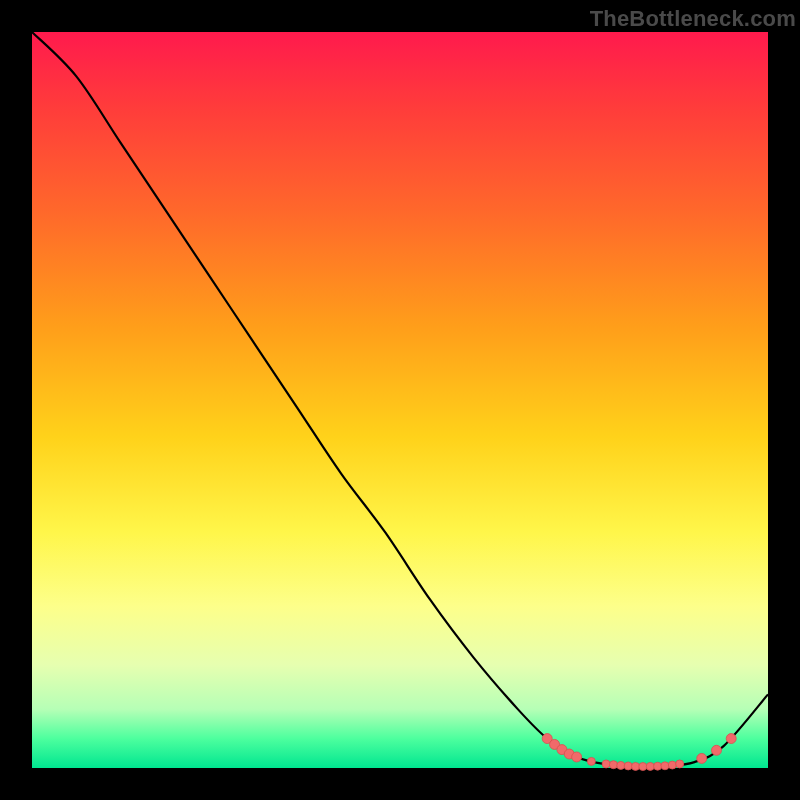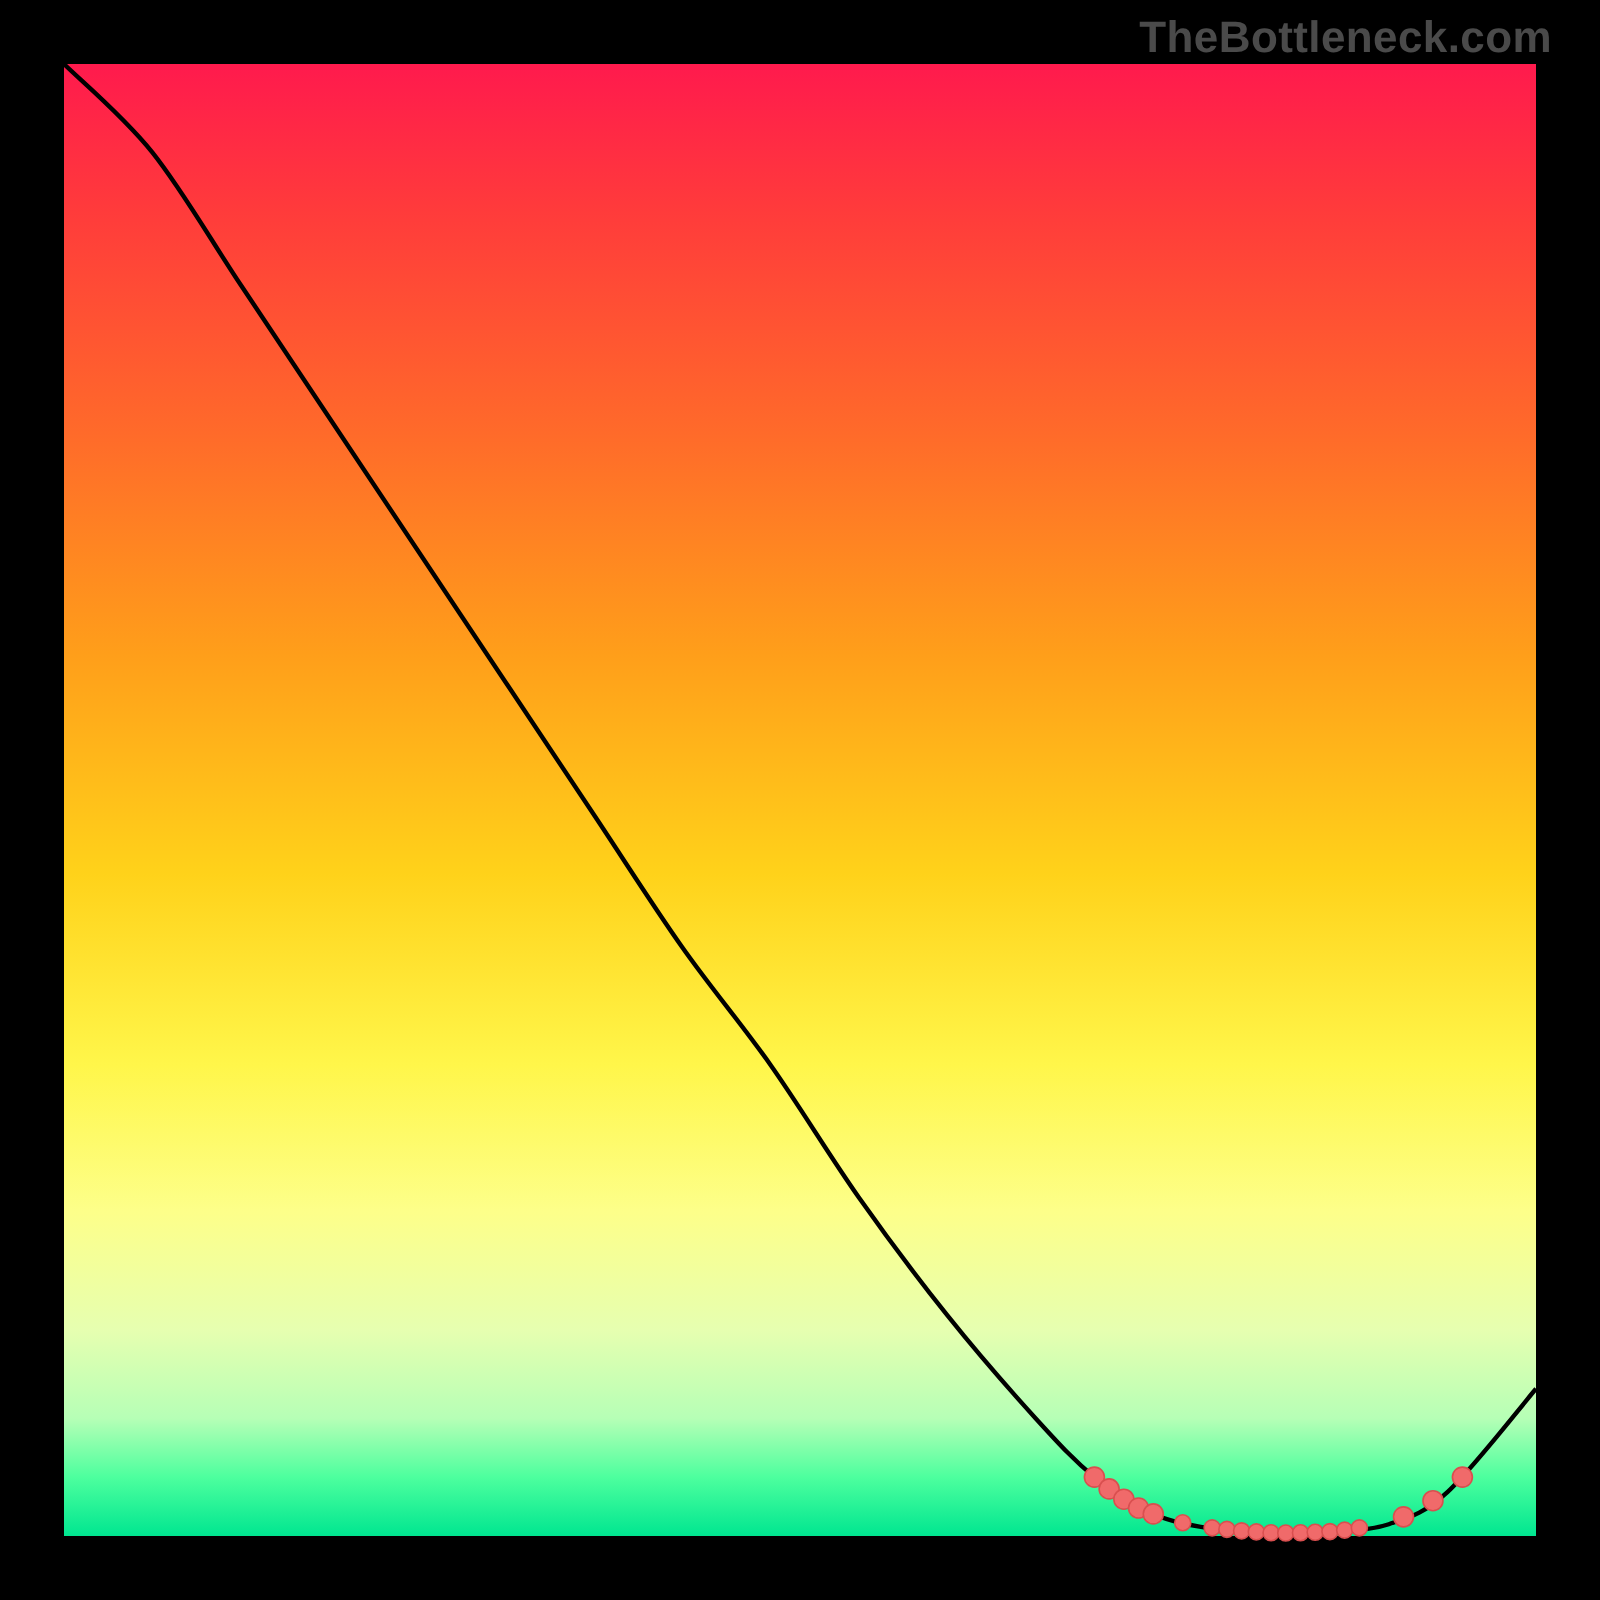--- a/index.html
+++ b/index.html
@@ -33,21 +33,21 @@
       #fdff8a 78%,
       #e6ffb0 86%,
       #b6ffb6 92%,
       #4dff9e 96%,
       #00e690 100%
     );
   }
   .watermark {
     position: absolute;
     top: 6px;
-    right: 24px;
+    right: 4px;
     color: #4a4a4a;
     font-size: 22px;
     font-weight: 600;
     letter-spacing: 0.2px;
     user-select: none;
   }
   svg.curve {
     position: absolute;
     left: 0;
     top: 0;

